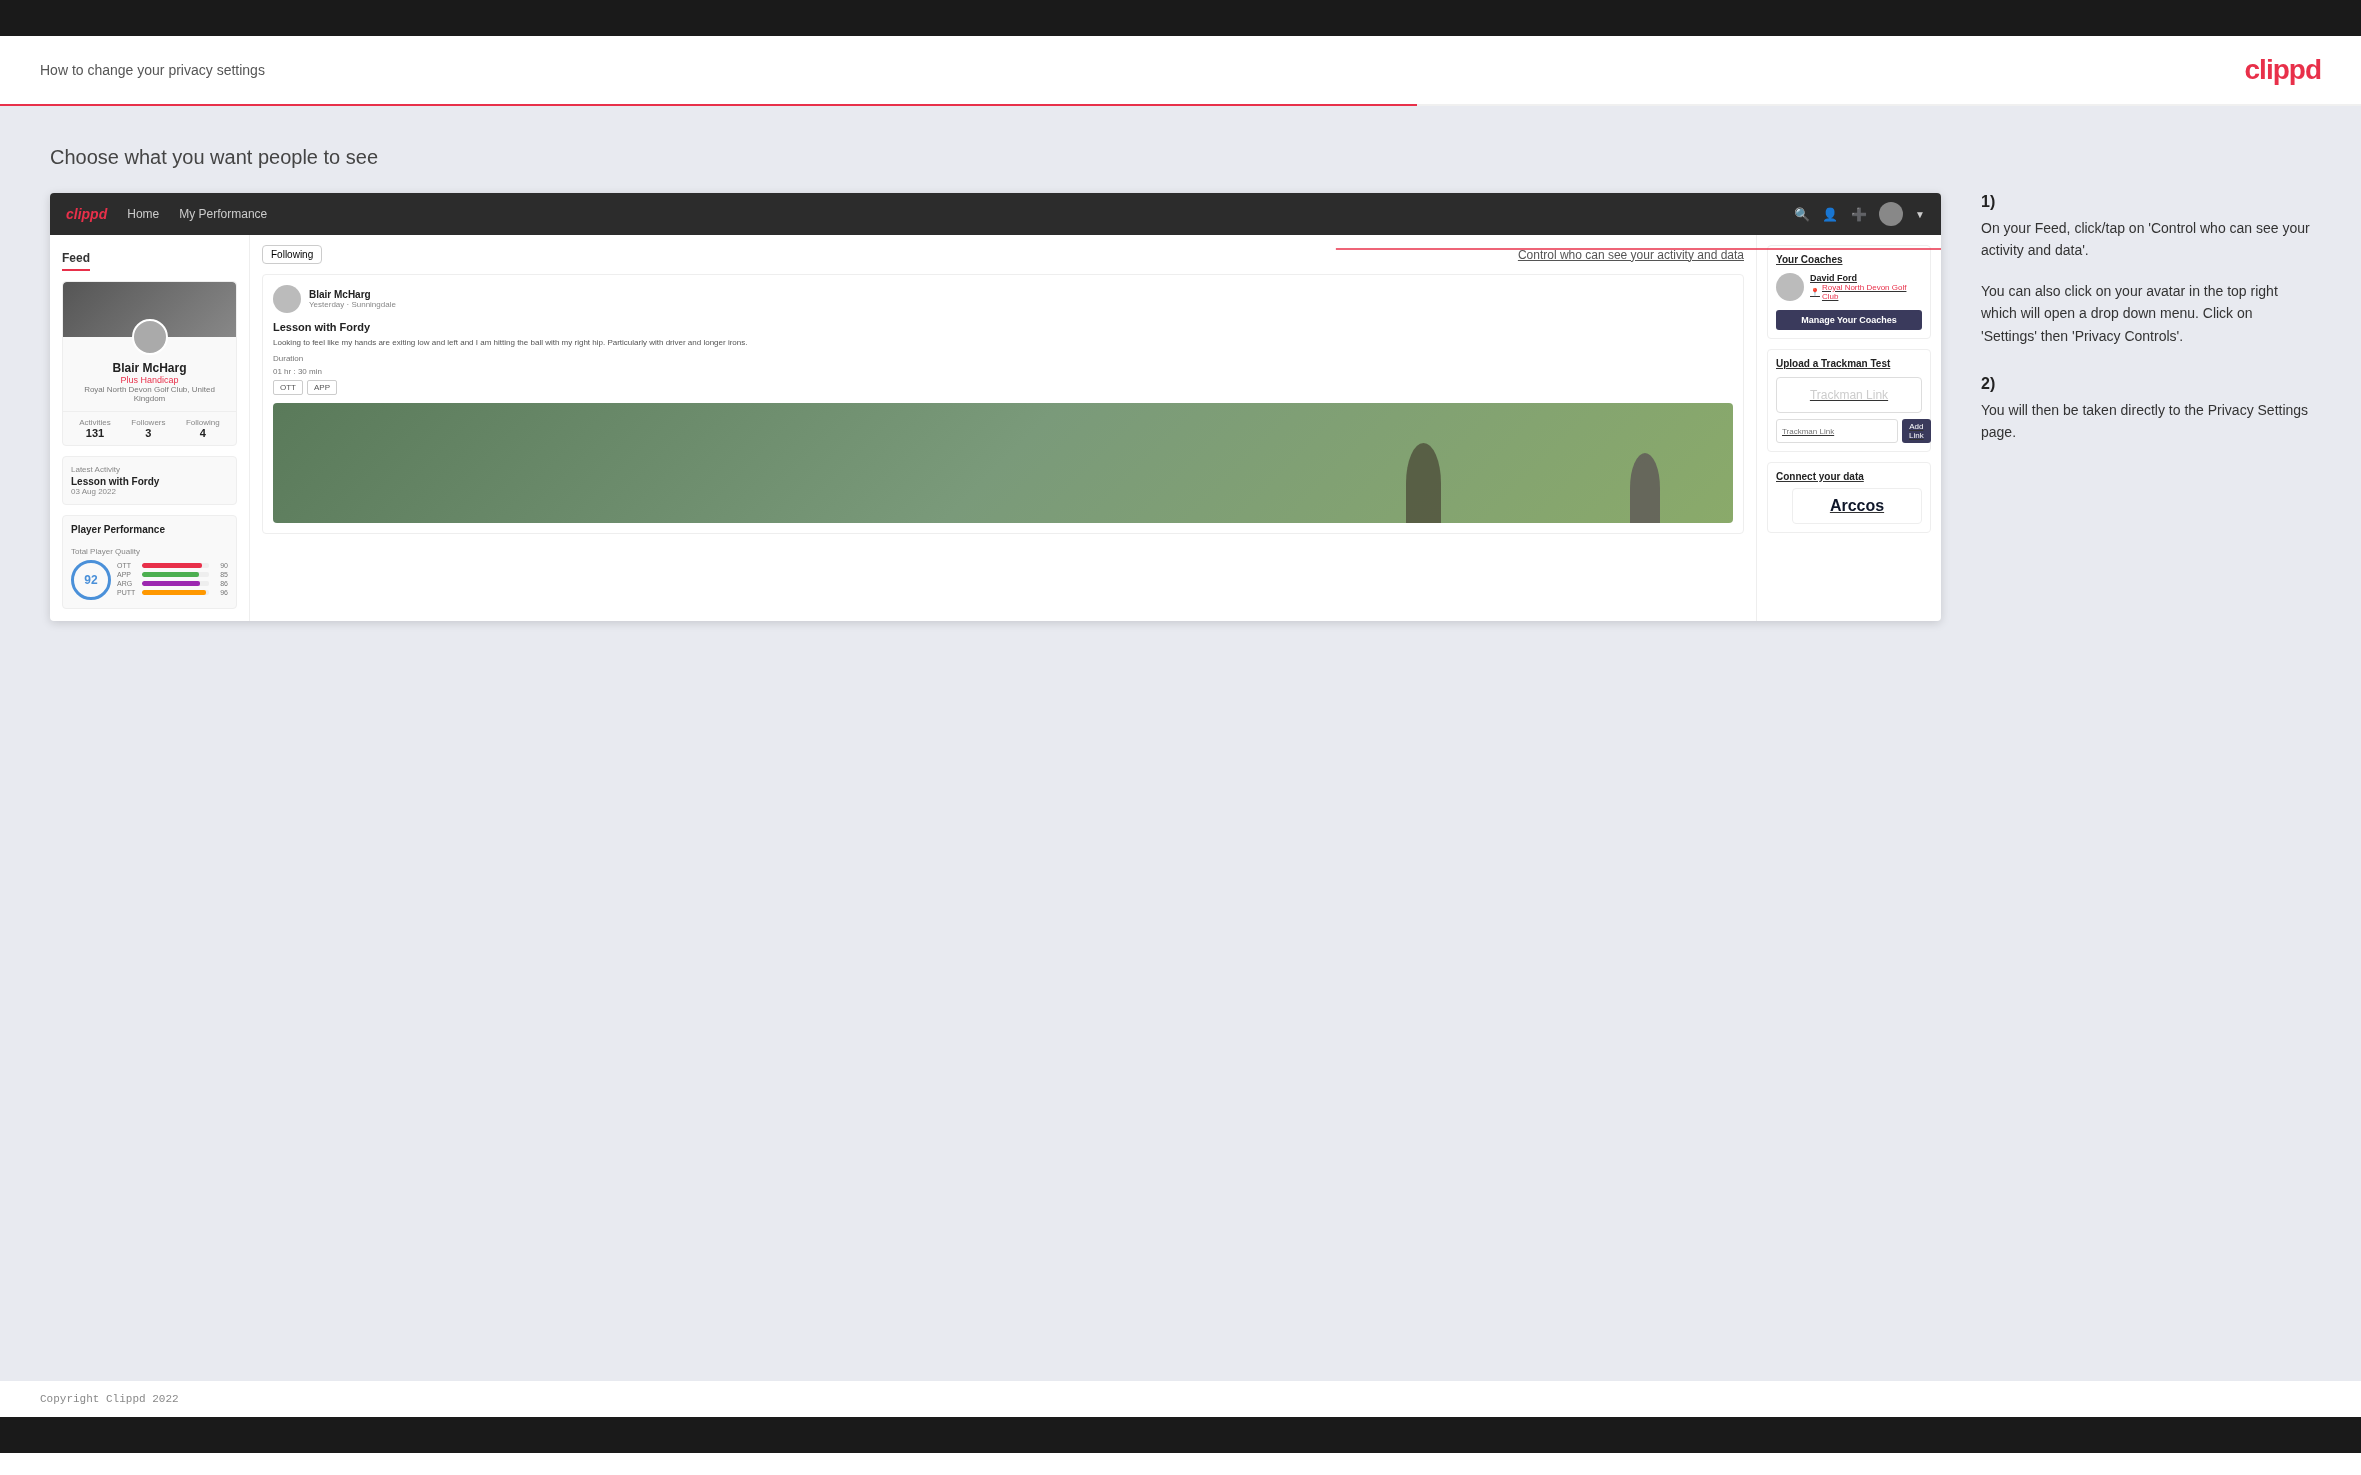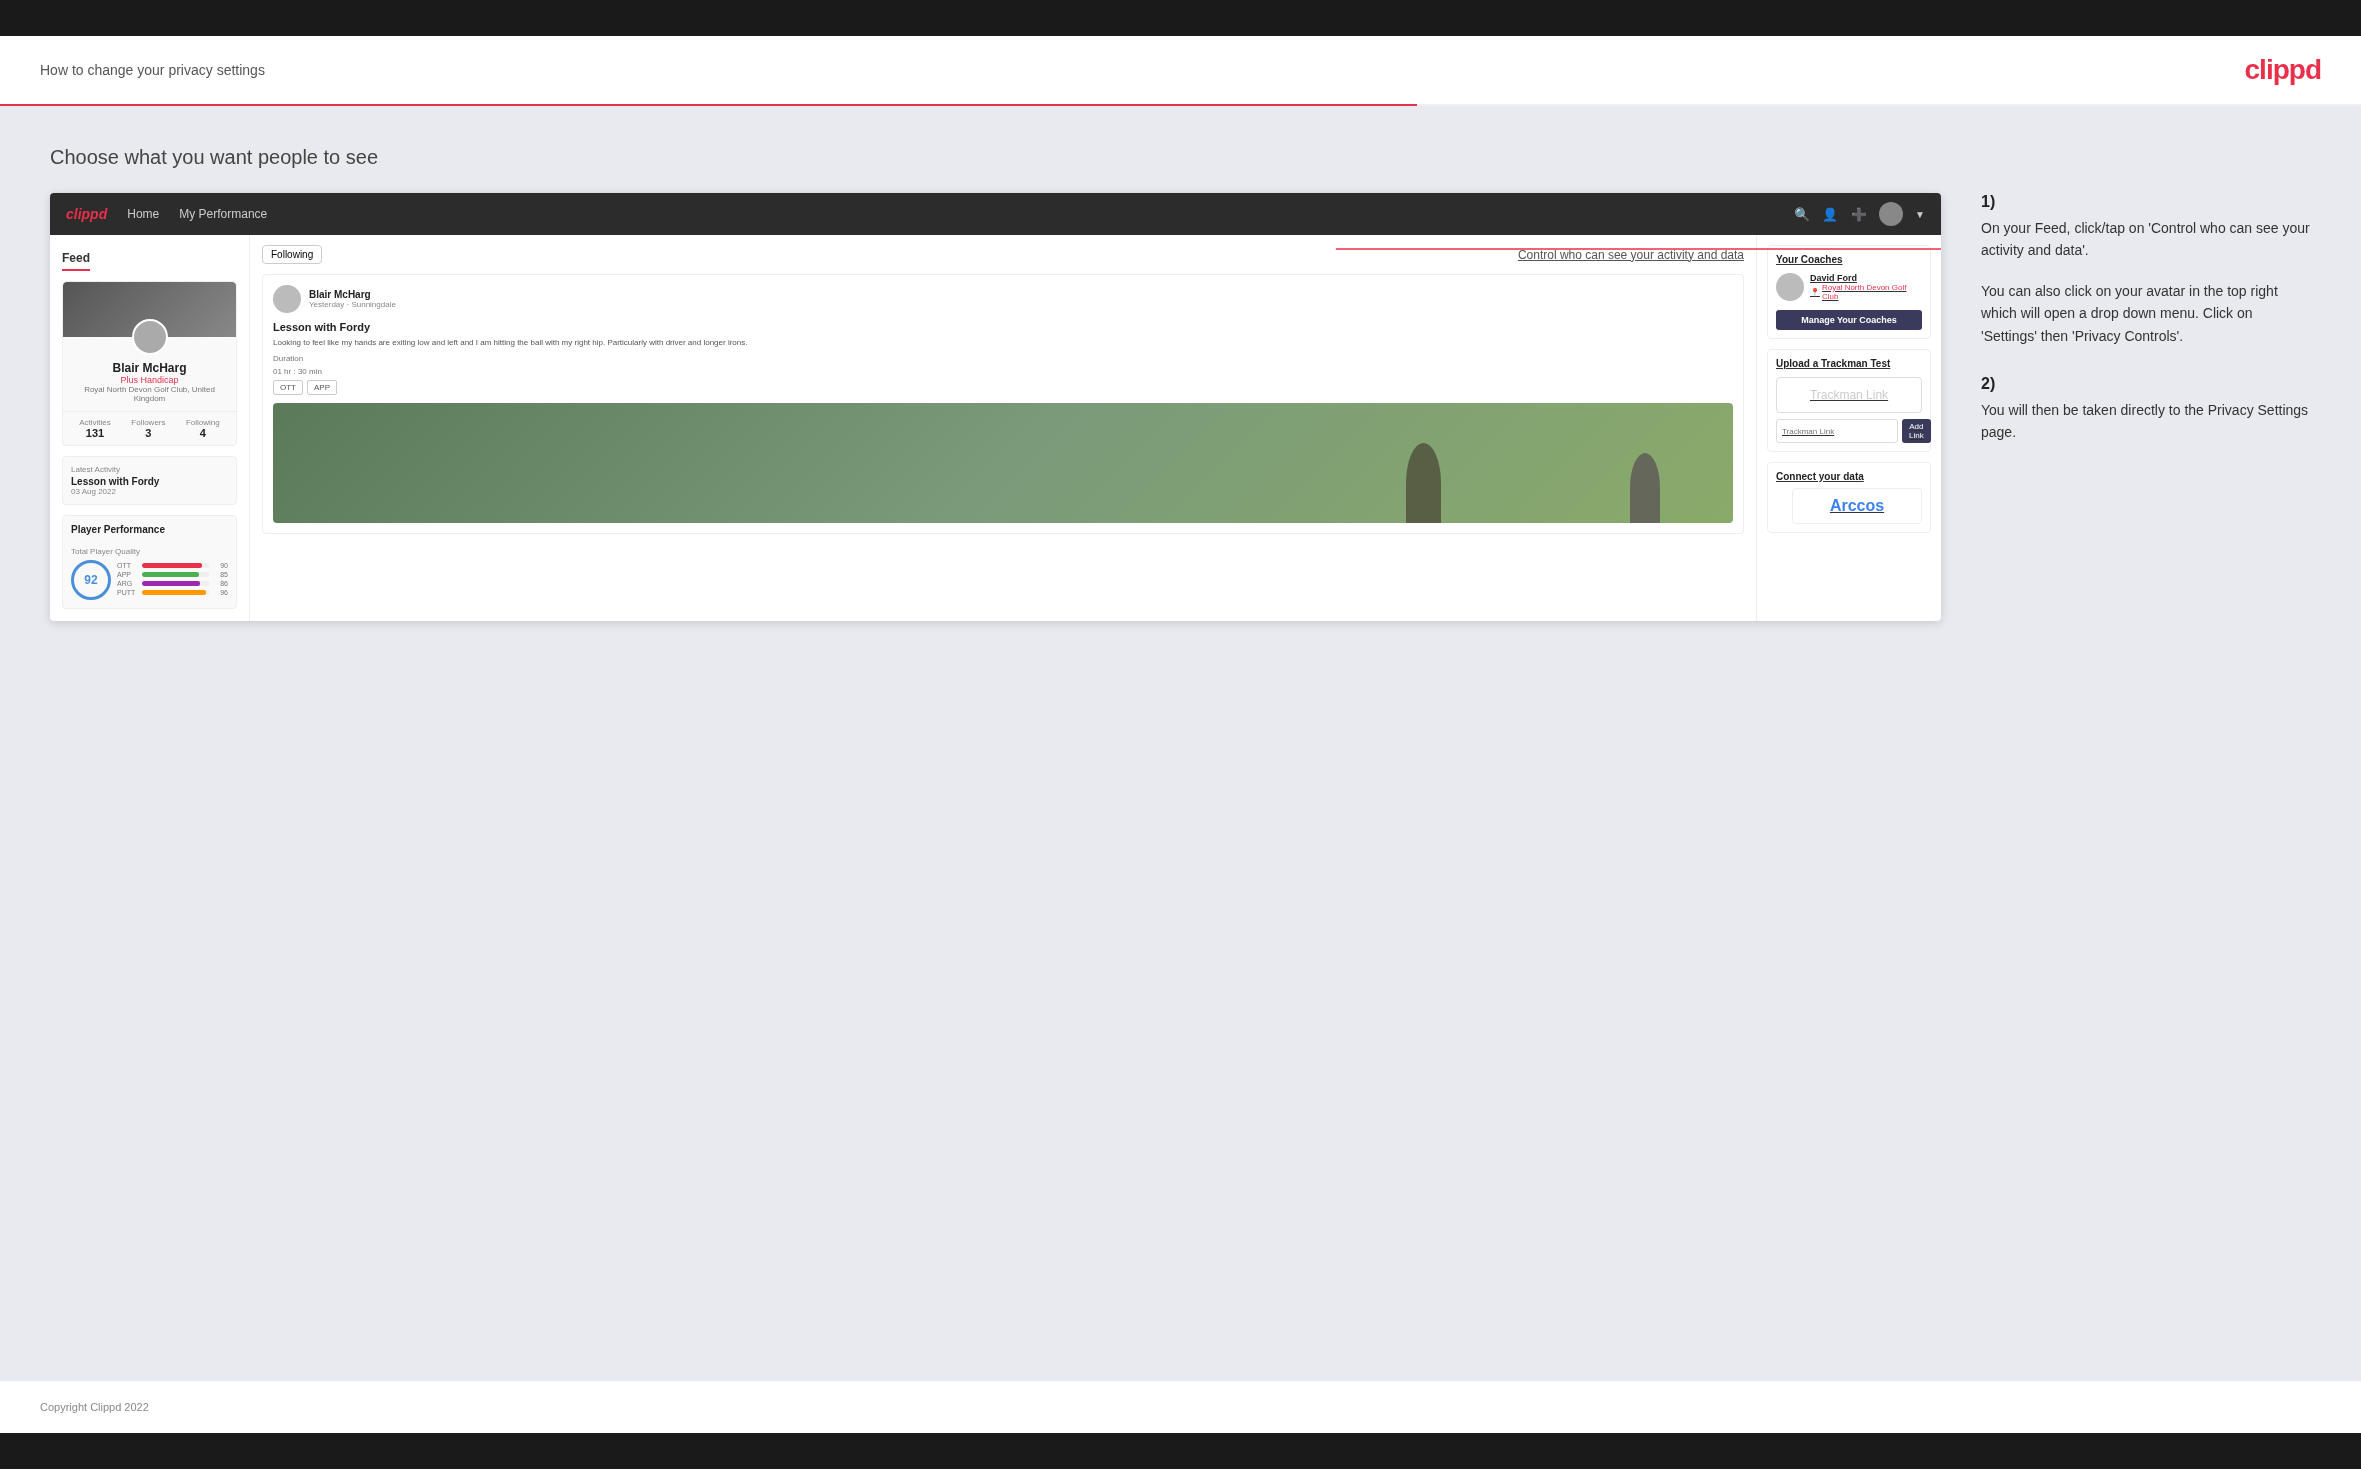--- a/index.html
+++ b/index.html
@@ -368,21 +368,21 @@
       border-radius: 3px;
       padding: 3px 7px;
       font-size: 8px;
       cursor: pointer;
     }
     .connect-title { font-size: 10px; font-weight: 700; color: #222; margin-bottom: 6px; }
     .arccos-logo {
       text-align: center;
       font-size: 16px;
       font-weight: 700;
-      color: #3b82f6;
+      color: #0f172a;
       padding: 8px;
       border: 1px solid #eee;
       border-radius: 4px;
       margin-left: 16px;
     }
 
     
     .instructions {
       width: 340px;
       flex-shrink: 0;
@@ -398,24 +398,25 @@
       margin-bottom: 6px;
     }
     .instruction-text {
       font-size: 14px;
       color: #333;
       line-height: 1.6;
     }
 
     
     .footer {
-      padding: 20px 40px;
+      padding: 12px 40px;
       font-size: 11px;
       color: #888;
       background: #fff;
+      font-family: Liberation Mono, monospace;
     }
 
     
     .bottom-bar {
       background: #1a1a1a;
       height: 36px;
       width: 100%;
     }
 
     .app-screenshot-wrapper {

